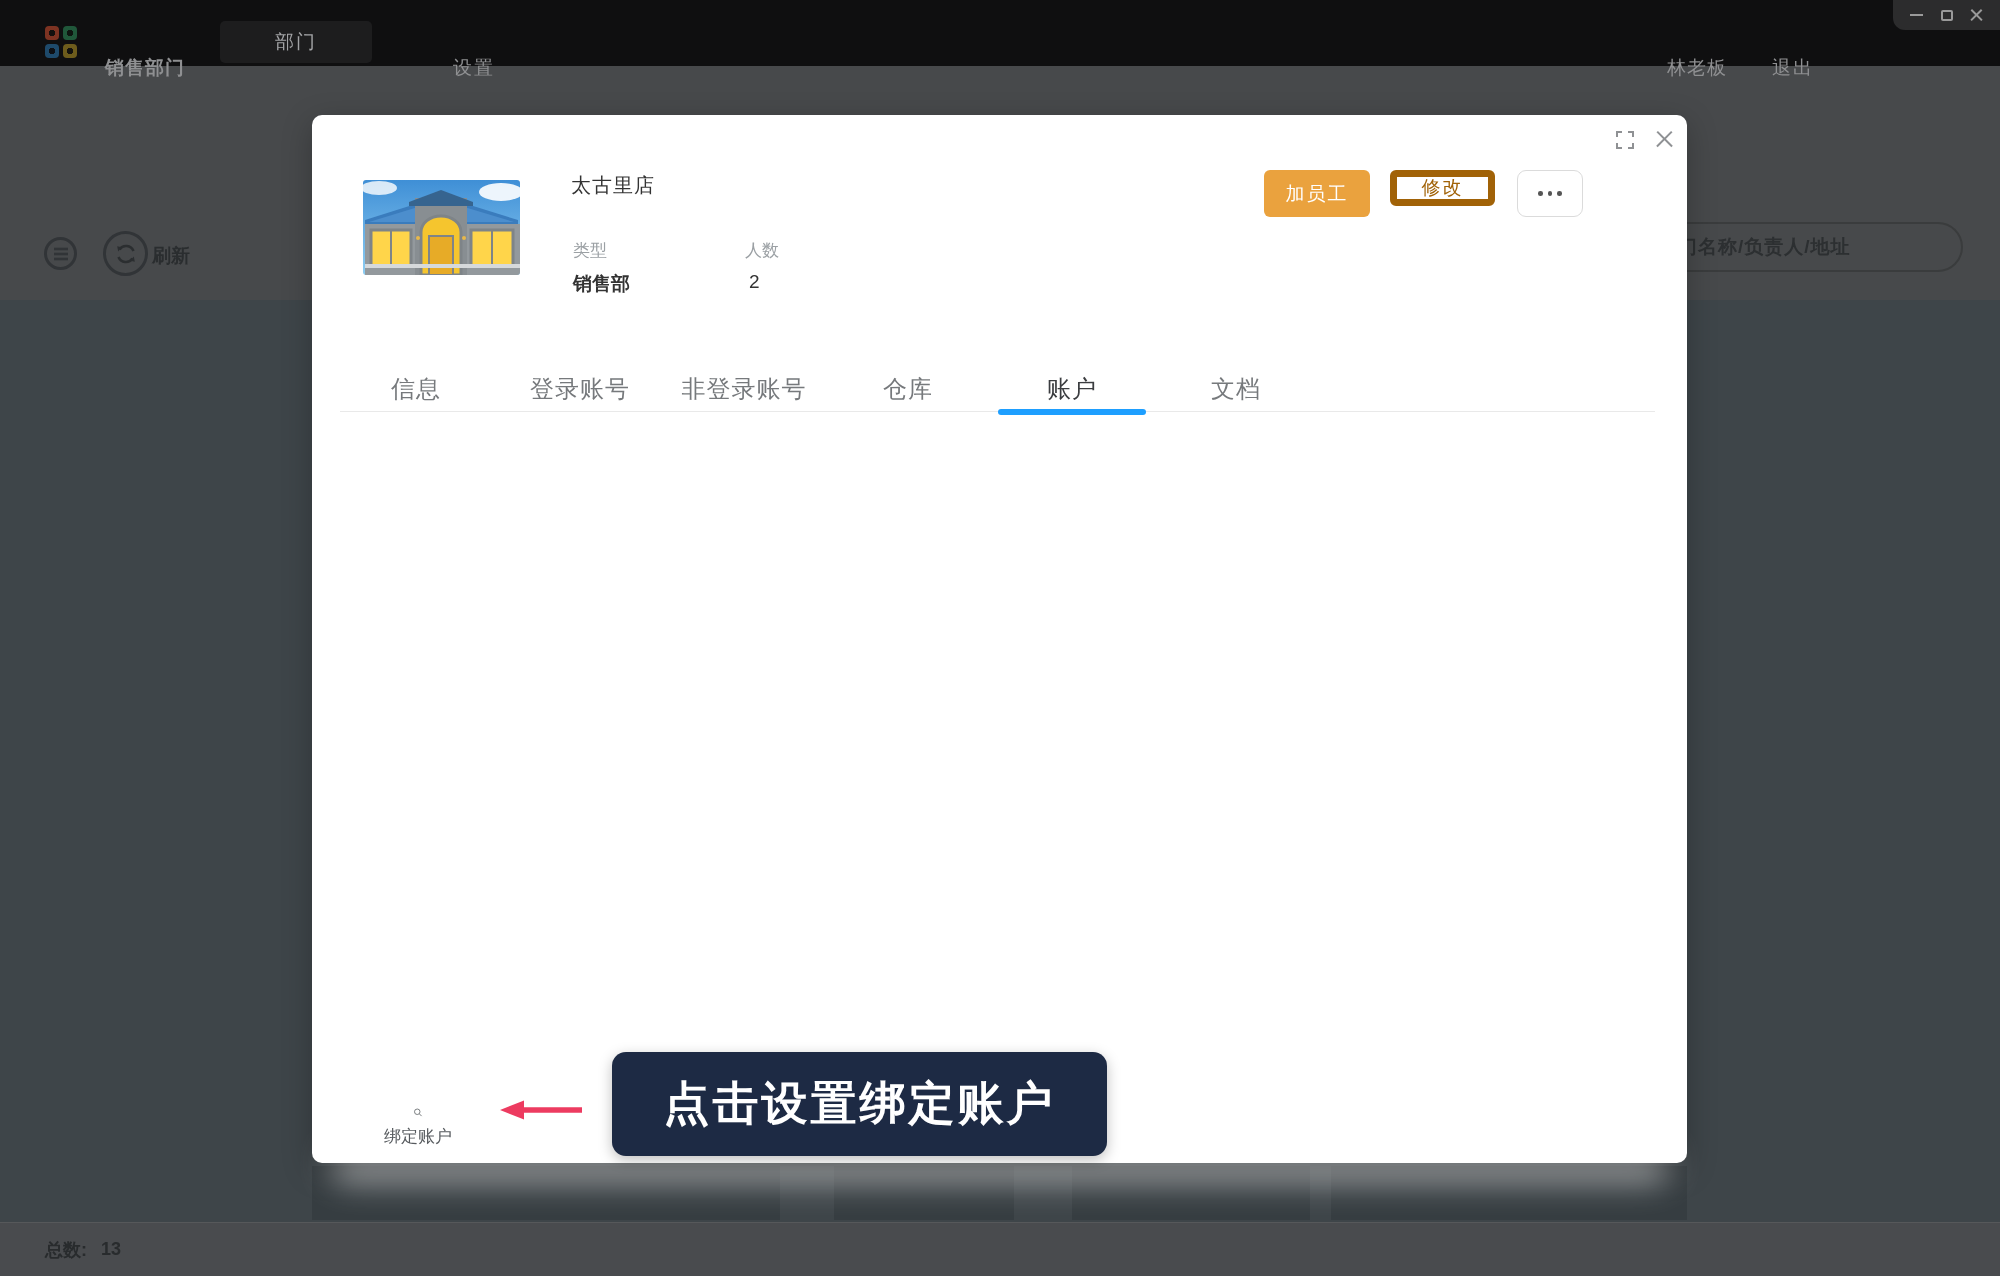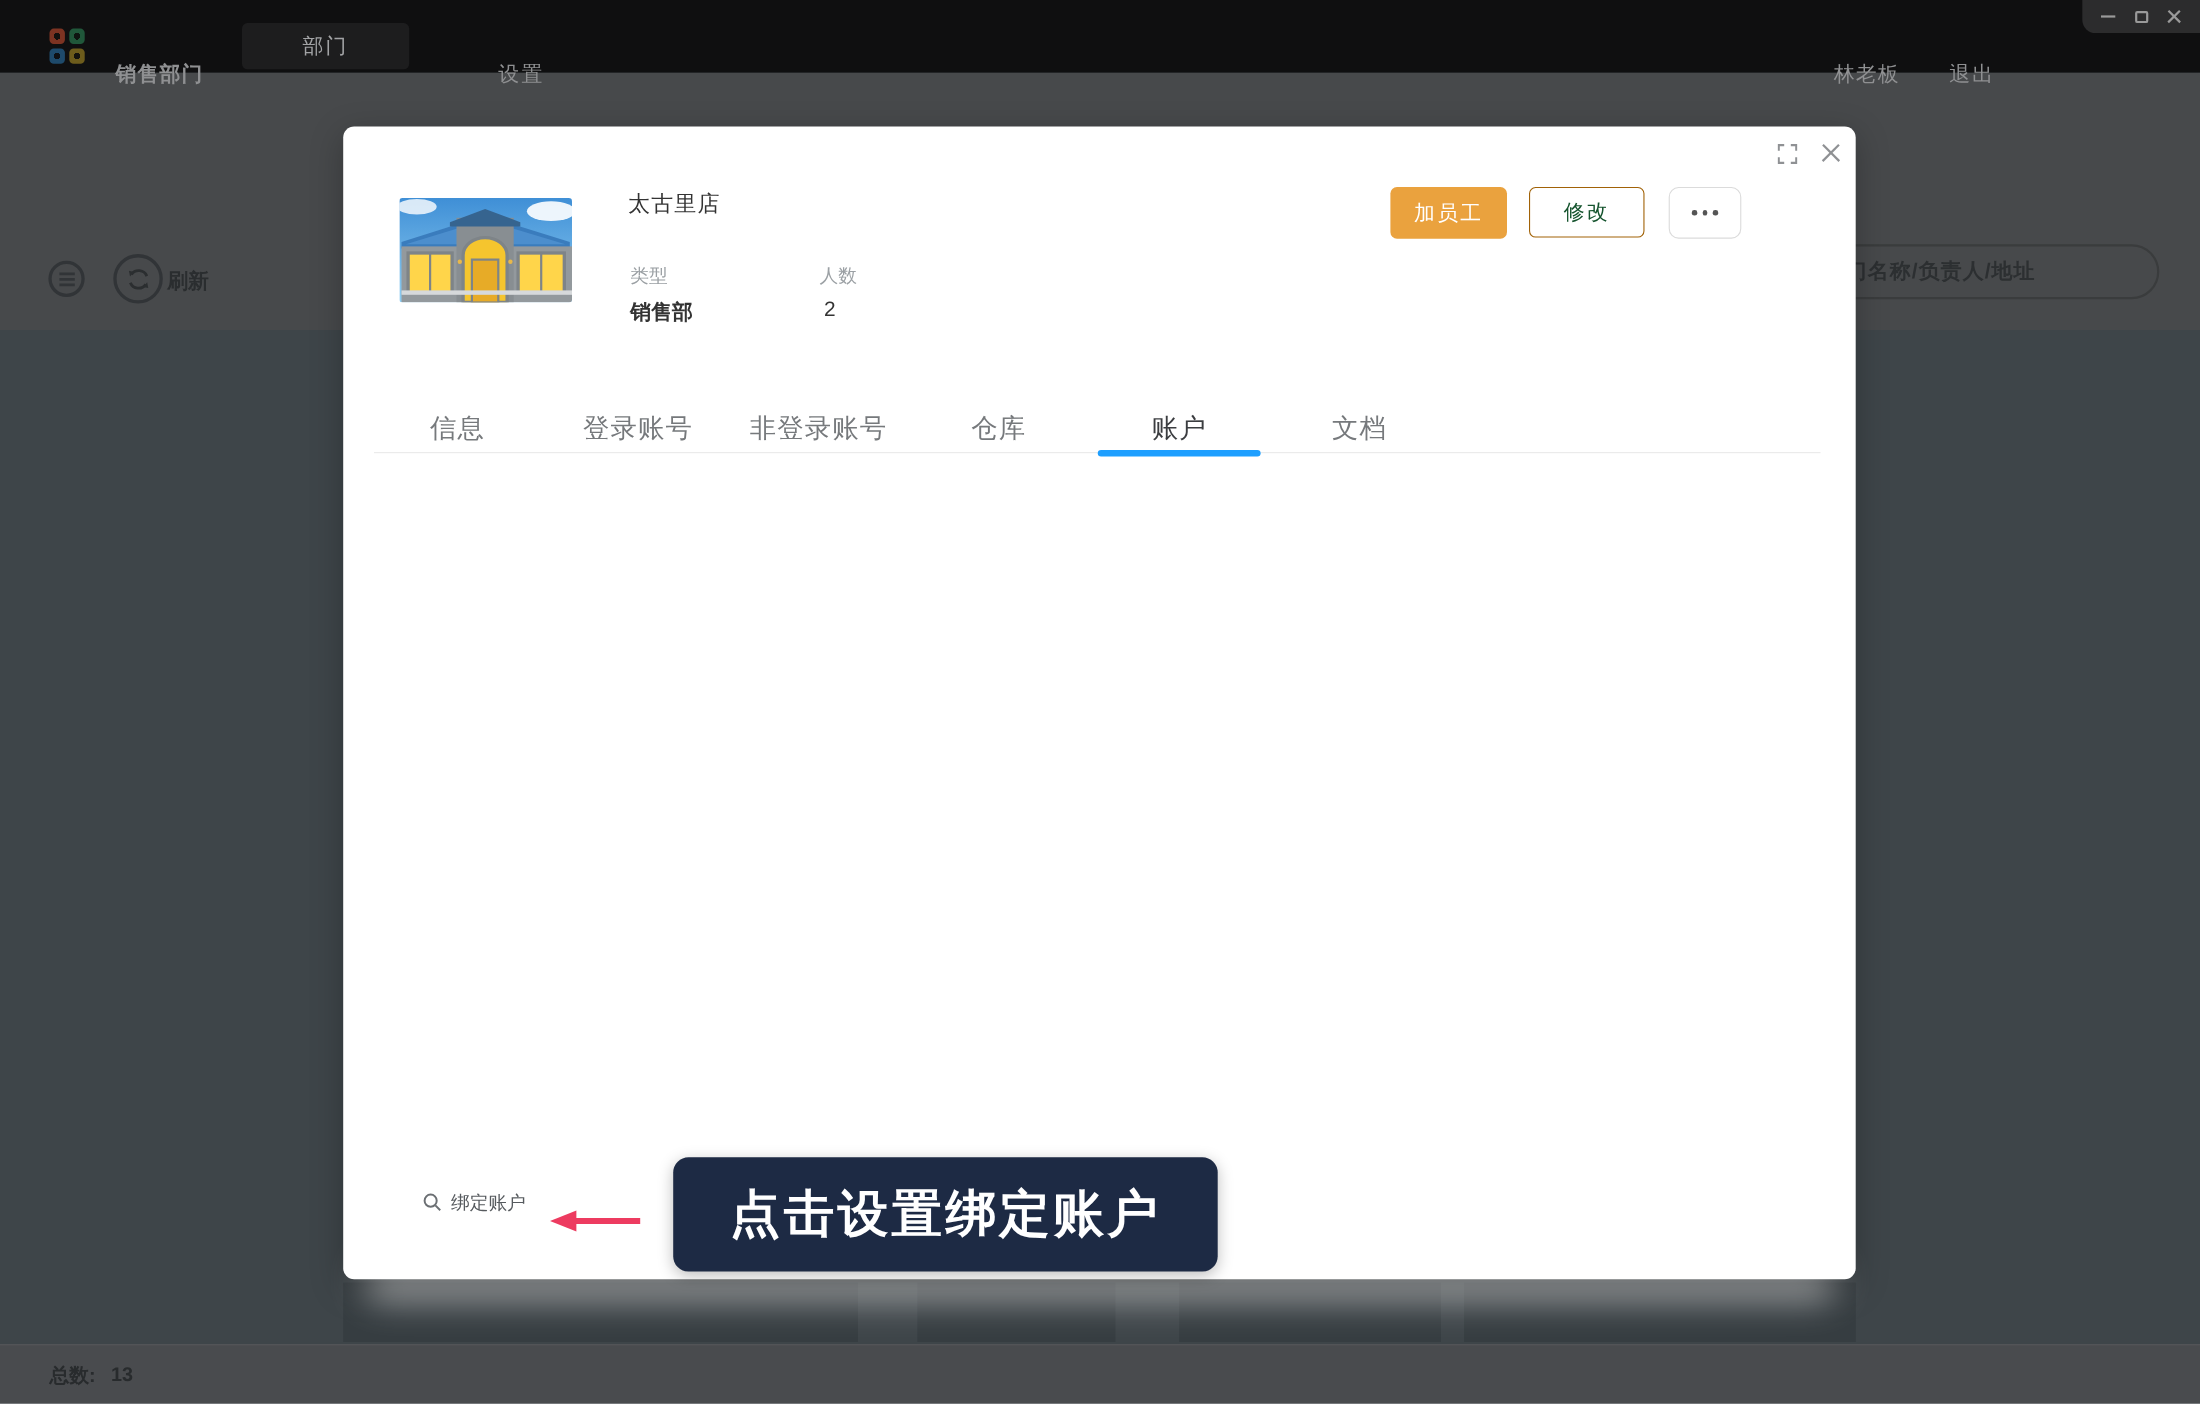--- a/index.html
+++ b/index.html
@@ -48,34 +48,34 @@
   .close-ic::before,.close-ic::after { content:""; position:absolute; left:0; top:9px; width:21px; height:2.4px; background:#8f9194; }
   .close-ic::before { transform:rotate(45deg); } .close-ic::after { transform:rotate(-45deg); }
 
   .store-img { left:51px; top:65px; width:157px; height:95px; border-radius:3px; overflow:hidden; }
   .m-title { left:259px; top:57px; font-size:20px; color:#333; letter-spacing:1px; }
   .m-label { font-size:17px; color:#9ba0a4; }
   .m-value { font-size:19px; color:#333; }
 
   .btn { display:flex; align-items:center; justify-content:center; font-size:19px; border-radius:6px; cursor:pointer; }
   .btn-orange { left:952px; top:55px; width:106px; height:47px; background:#EAA23E; color:#ffffff; letter-spacing:2px; }
-  .btn-plain  { left:1078px; top:55px; width:105px; height:46px; border:1px solid #a16207; color:#14532d; letter-spacing:2px; background:#fff; }
+  .btn-plain  { left:1078px; top:55px; width:105px; height:36px; border:7px solid #a16207; color:#a16207; letter-spacing:2px; background:#fff; }
   .btn-more   { left:1205px; top:55px; width:66px;  height:47px; border:1px solid #dbdbdb; border-radius:9px; background:#fff; gap:5px; }
   .btn-more i { width:4.5px; height:4.5px; border-radius:50%; background:#555; display:block; }
 
   .tabs { left:22px; top:250px; width:1330px; height:47px; display:flex; }
   .tabs-divider { left:28px; top:296px; width:1315px; height:1px; background:#e9e9e9; }
   .tab { width:164px; height:47px; display:flex; align-items:flex-start; justify-content:center; font-size:24px; color:#76797c; position:relative; padding-top:8px; letter-spacing:1px; }
   .tab.active { color:#3b3d40; }
   .tab.active::after { content:""; position:absolute; left:8px; bottom:-3px; width:148px; height:6px; border-radius:3px; background:#1E9FFF; }
 
   .thead { left:68px; top:340px; width:1240px; height:56px; display:flex; border-bottom:2px solid #e3e3e3; }
   .th { width:248px; padding-left:14px; display:flex; align-items:center; font-size:19px; color:#5f6468; letter-spacing:1px; }
 
-  .bind-row { left:72px; top:958px; height:40px; display:flex; align-items:center; gap:8px; }
+  .bind-row { left:72px; top:993px; height:40px; display:flex; align-items:center; gap:8px;flex-direction:column; }
   .bind-label { font-size:17px; color:#565a5e; }
 
   .arrow-wrap { left:186px; top:982px; }
   .tooltip { left:300px; top:937px; width:495px; height:104px; background:#1D2A44; border-radius:14px;
              display:flex; align-items:center; justify-content:center; color:#ffffff; font-size:46px; font-weight:bold; letter-spacing:3px;
              box-shadow:0 4px 14px rgba(0,0,0,0.25); }
 </style>
 </head>
 <body>
 

